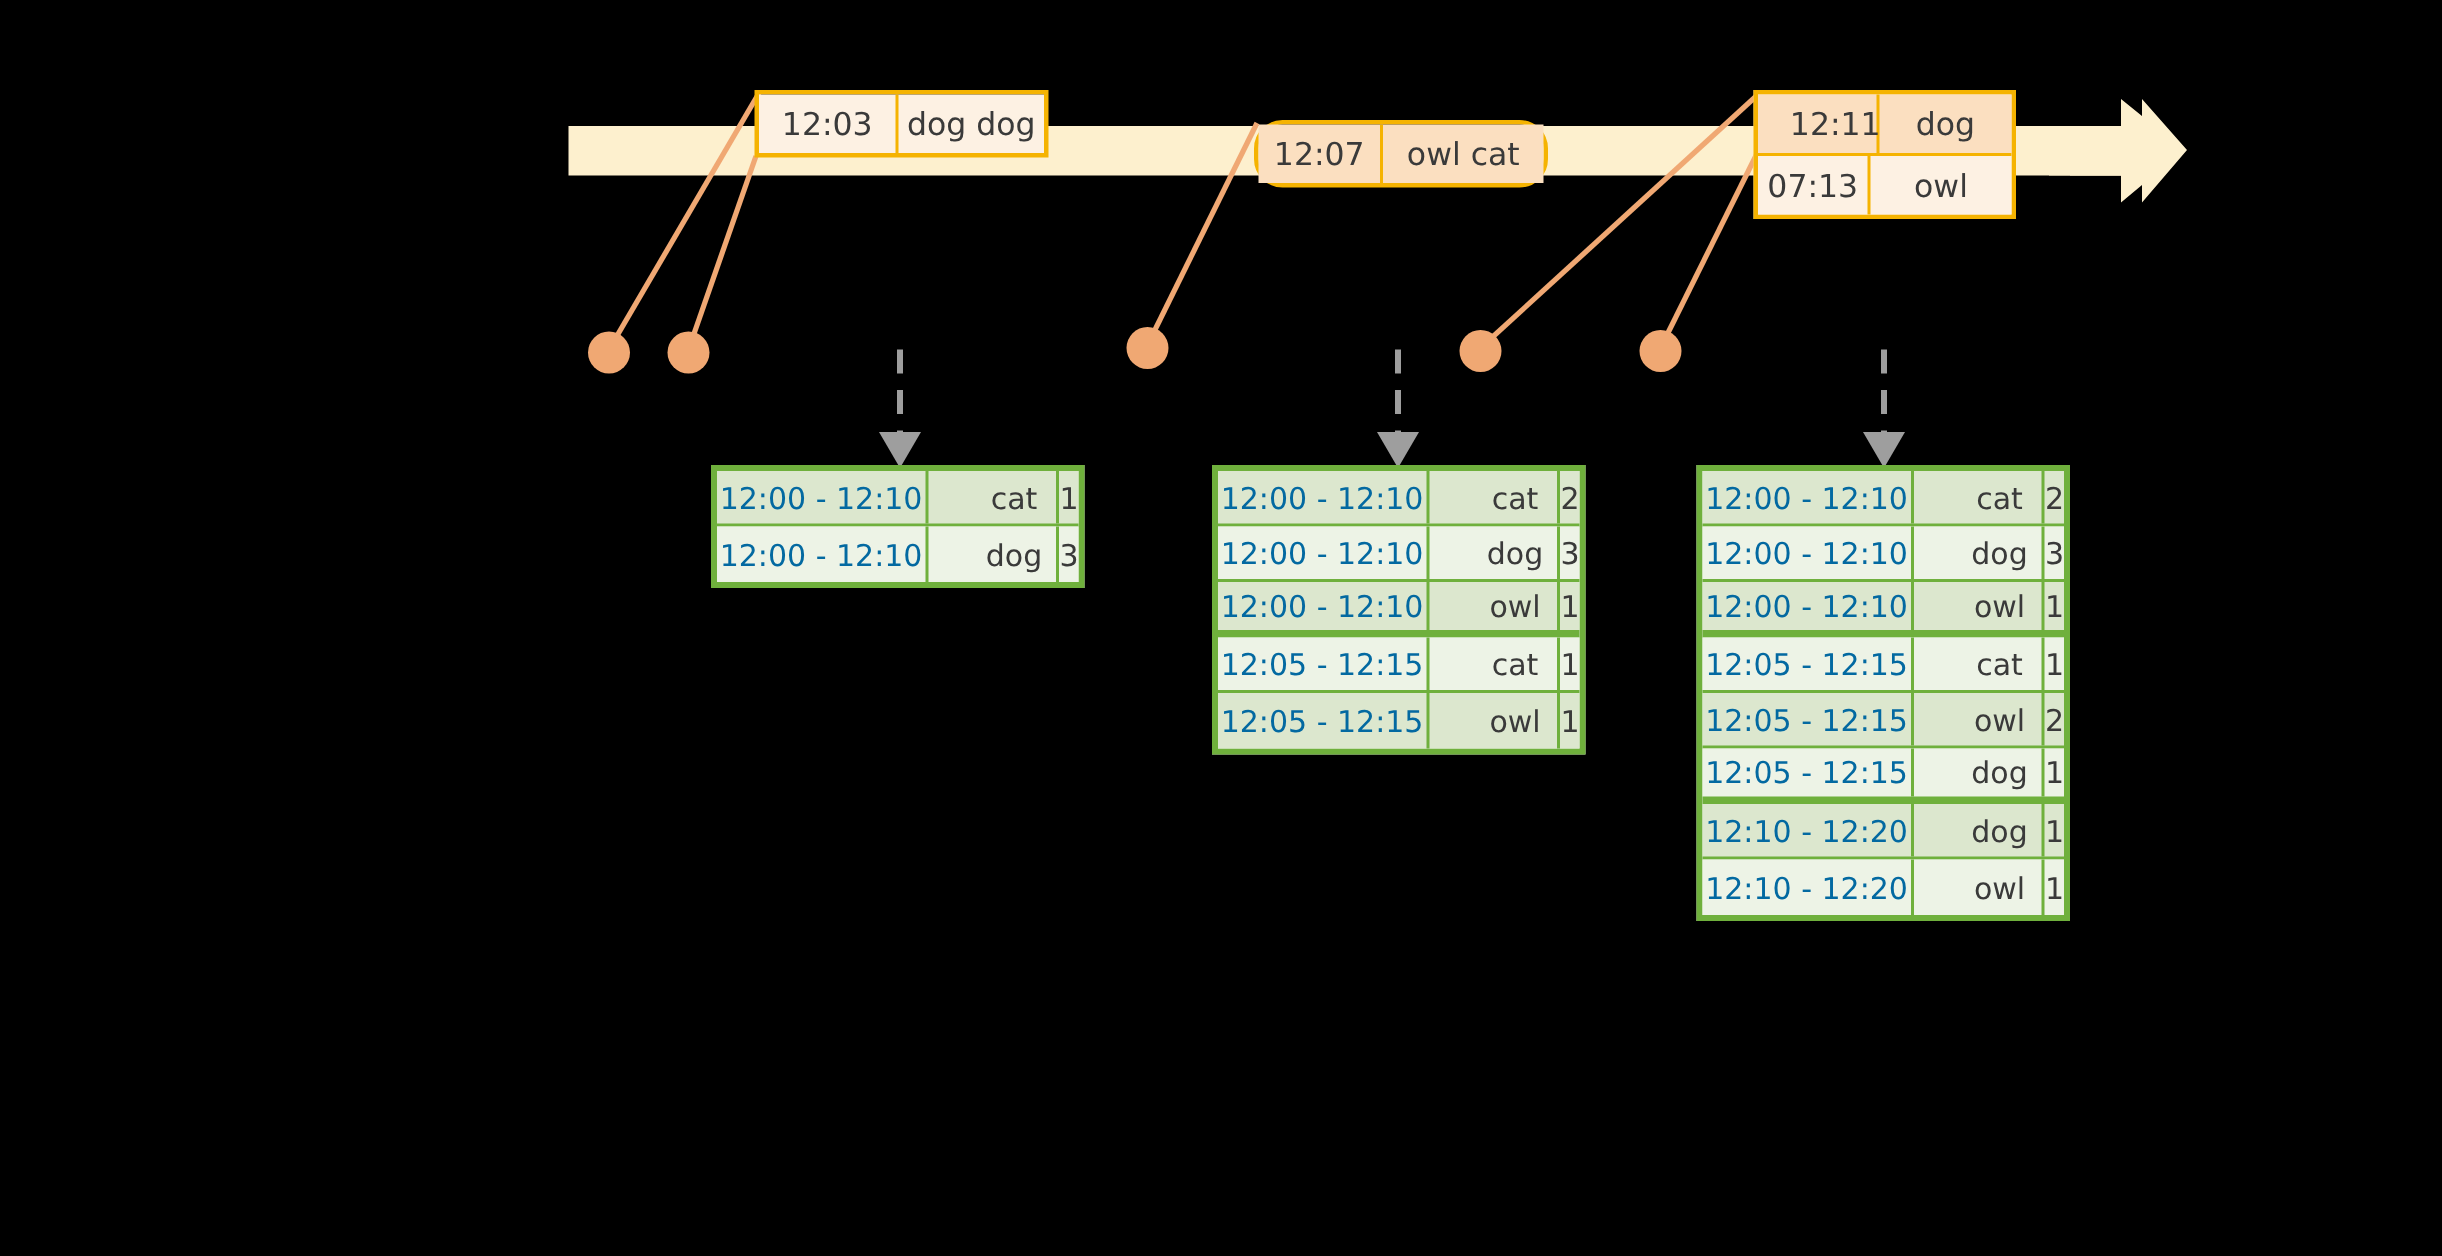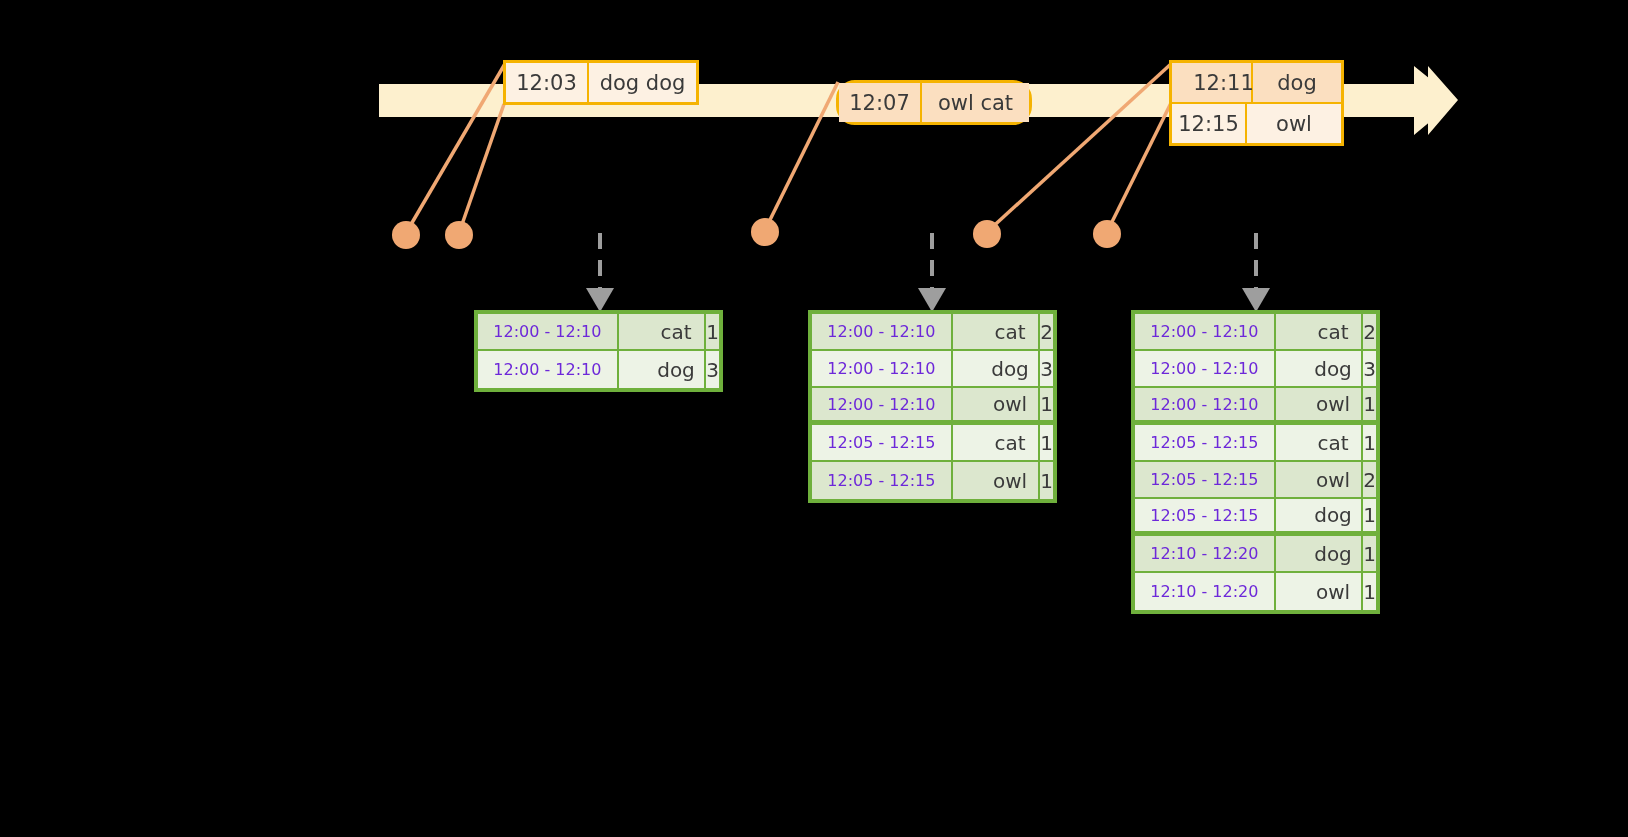--- a/index.html
+++ b/index.html
@@ -85,22 +85,22 @@
   .res-row:last-child { border-bottom: none; }
   .res-row.group-end { border-bottom: 5px solid #6FB03C; }
   .res-row.shade-dark { background: #DCE7CE; }
   .res-row.shade-light { background: #EDF3E6; }
   .res-window {
     display: flex;
     align-items: center;
     justify-content: center;
     border-right: 2px solid #6FB03C;
     box-sizing: border-box;
-    font-size: 16px;
-    color: #6d28d9;
+    font-size: 20px;
+    color: #0369a1;
     white-space: nowrap;
   }
   .res-word {
     display: flex;
     align-items: center;
     justify-content: center;
     border-right: 2px solid #6FB03C;
     box-sizing: border-box;
     font-size: 20px;
     color: #3a3a3a;
@@ -154,39 +154,39 @@
     </g>
     <g fill="#9E9E9E">
       <path d="M 586 288 L 614 288 L 600 312 Z"></path>
       <path d="M 918 288 L 946 288 L 932 312 Z"></path>
       <path d="M 1242 288 L 1270 288 L 1256 312 Z"></path>
     </g>
   </svg>
 
   <div class="event-box" id="event-box-1" style="left:503px; top:60px; width:196px;">
     <div class="event-row shade-light">
-      <span class="event-time" style="width:83px;text-align:center;">12:03</span>
+      <span class="event-time" style="width:93px;text-align:center;">12:03</span>
       <span class="event-words">dog dog</span>
     </div>
   </div>
 
   <div class="event-box" id="event-box-2" style="left:836px; top:80px; width:196px;border-radius:19px;">
     <div class="event-row shade-dark">
       <span class="event-time" style="width:83px;">12:07</span>
       <span class="event-words">owl cat</span>
     </div>
   </div>
 
   <div class="event-box" id="event-box-3" style="left:1169px; top:60px; width:175px;">
     <div class="event-row shade-dark">
       <span class="event-time" style="width:81px;padding-left:24px;">12:11</span>
       <span class="event-words">dog</span>
     </div>
     <div class="event-row shade-light">
-      <span class="event-time" style="width:75px;">12:15</span>
+      <span class="event-time" style="width:75px;">07:13</span>
       <span class="event-words">owl</span>
     </div>
   </div>
 
   <div class="result-table" id="result-table-1" style="left:474px; top:310px; width:249px;">
       <div class="res-row shade-dark">
         <span class="res-window" style="width: 142px;">12:00 - 12:10</span>
         <span class="res-word" style="width: 59px;">cat</span>
         <span class="res-count">1</span>
       </div>

